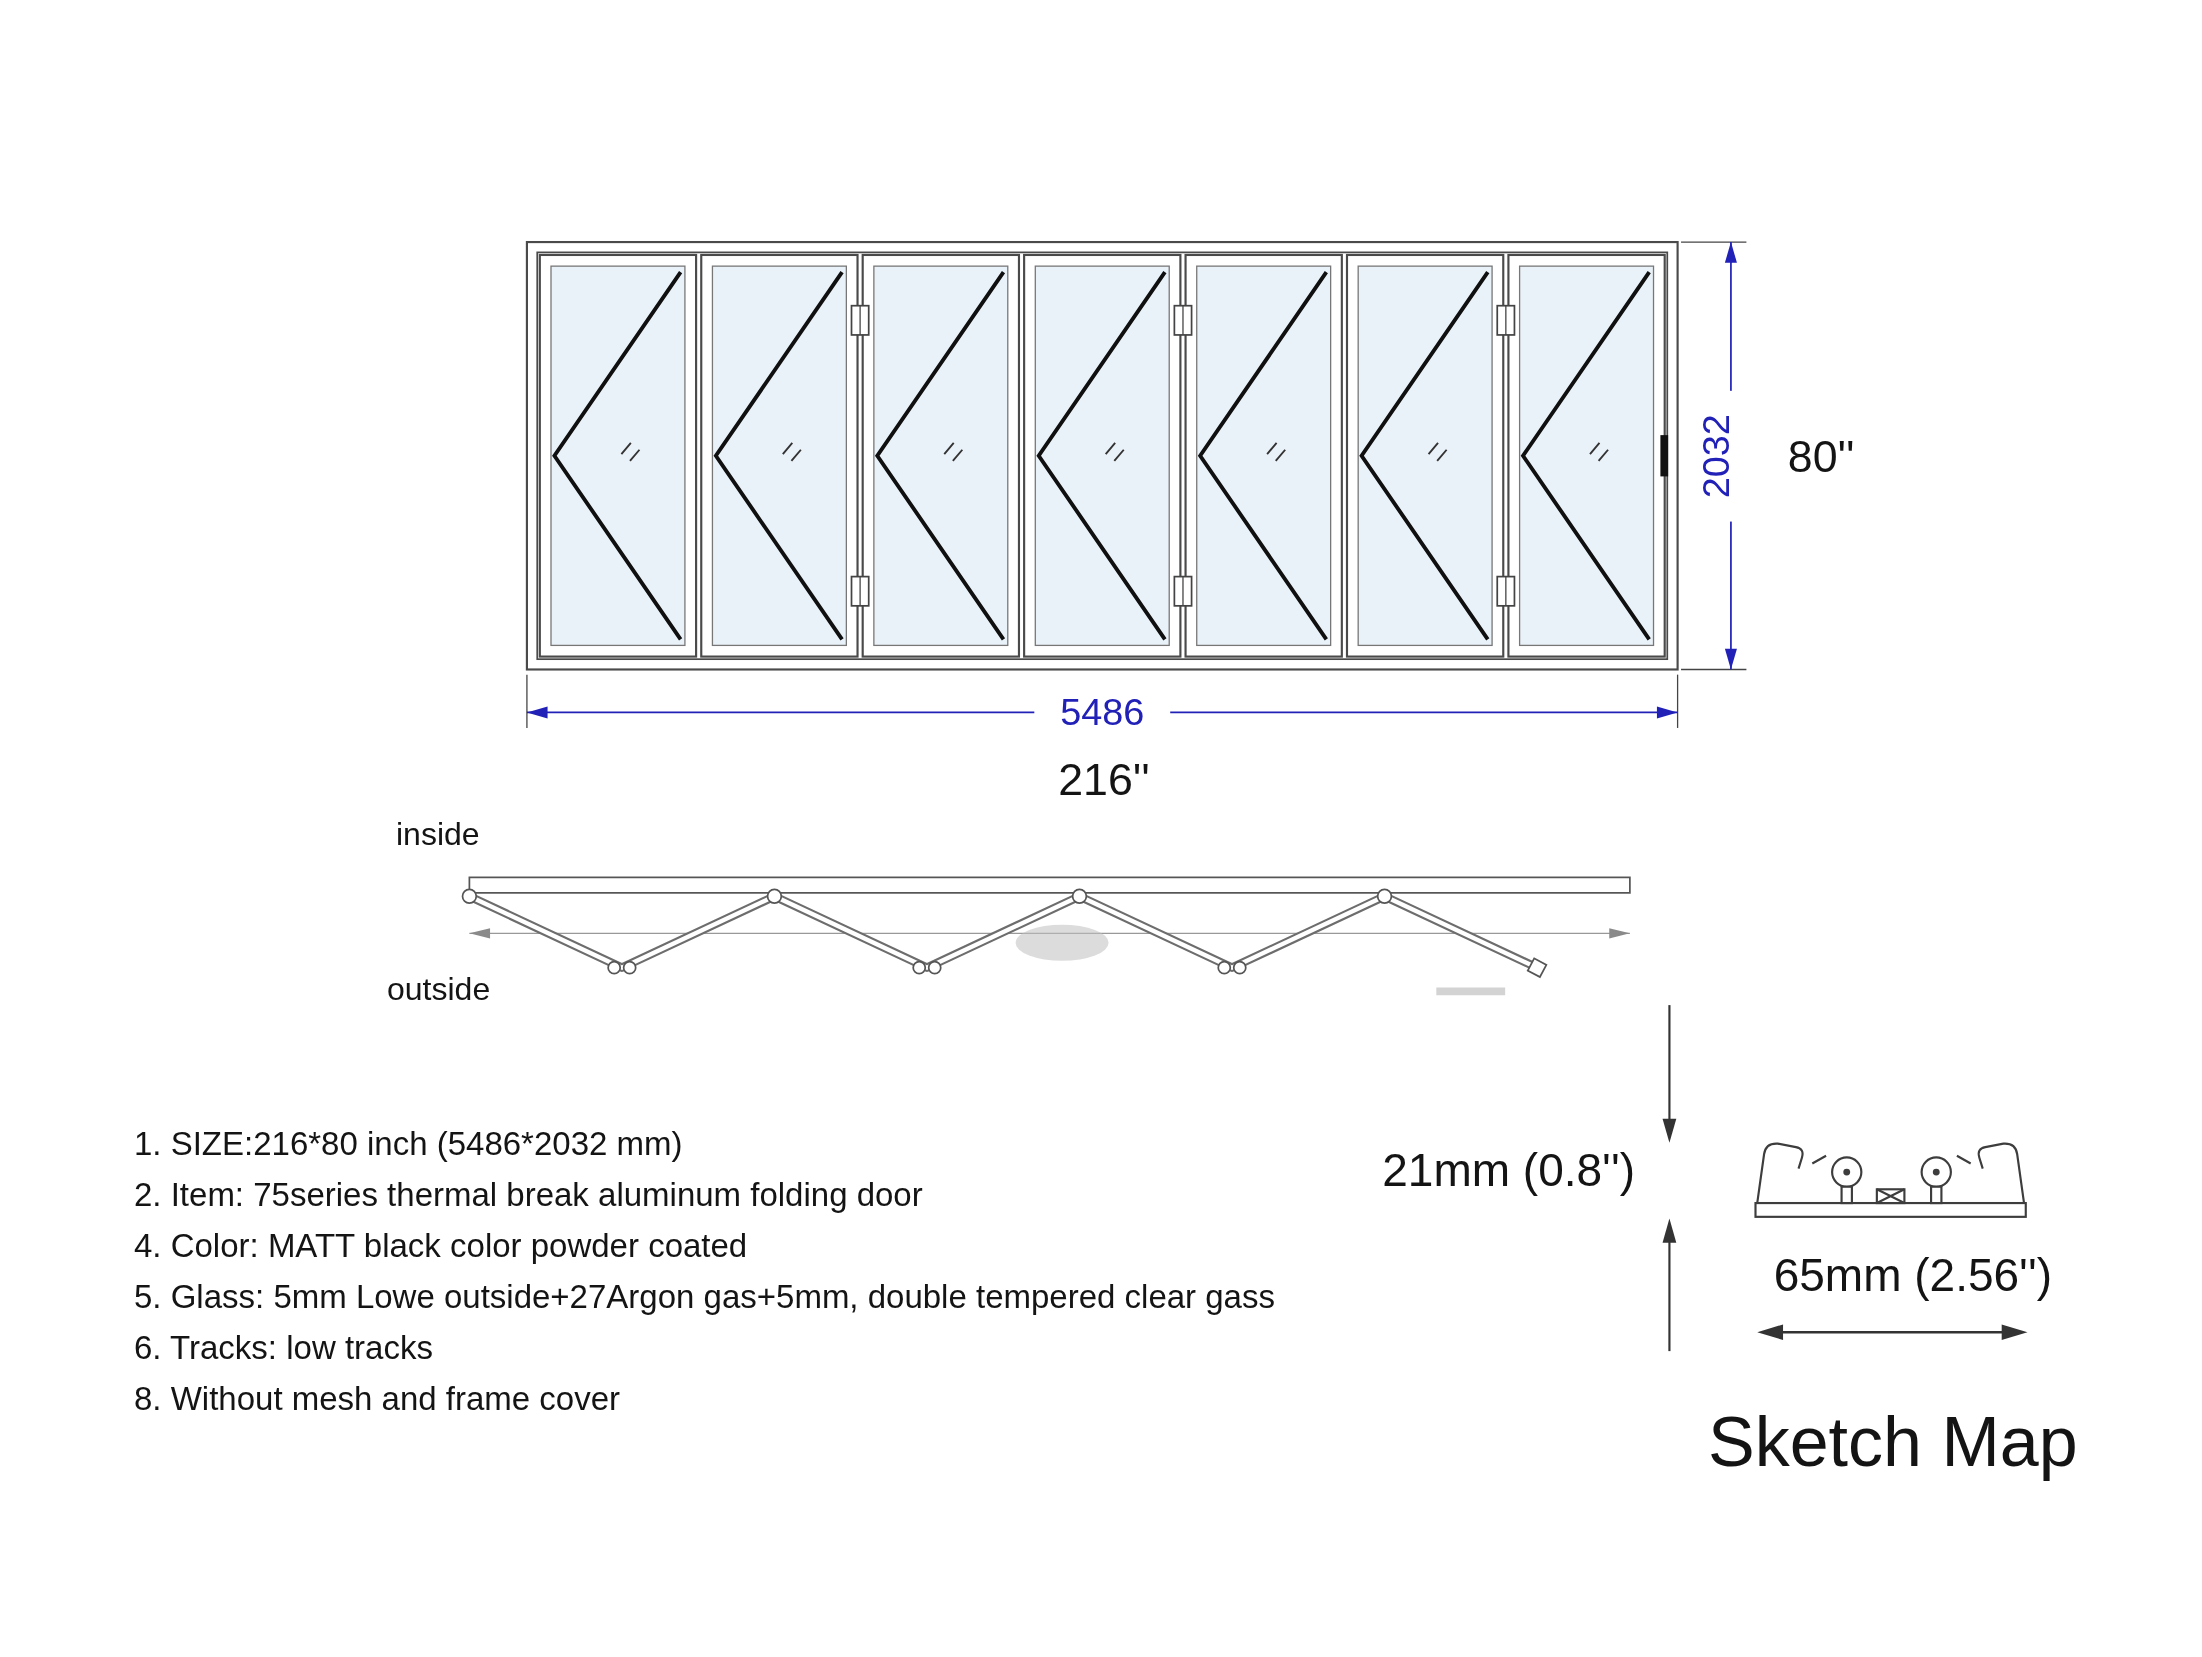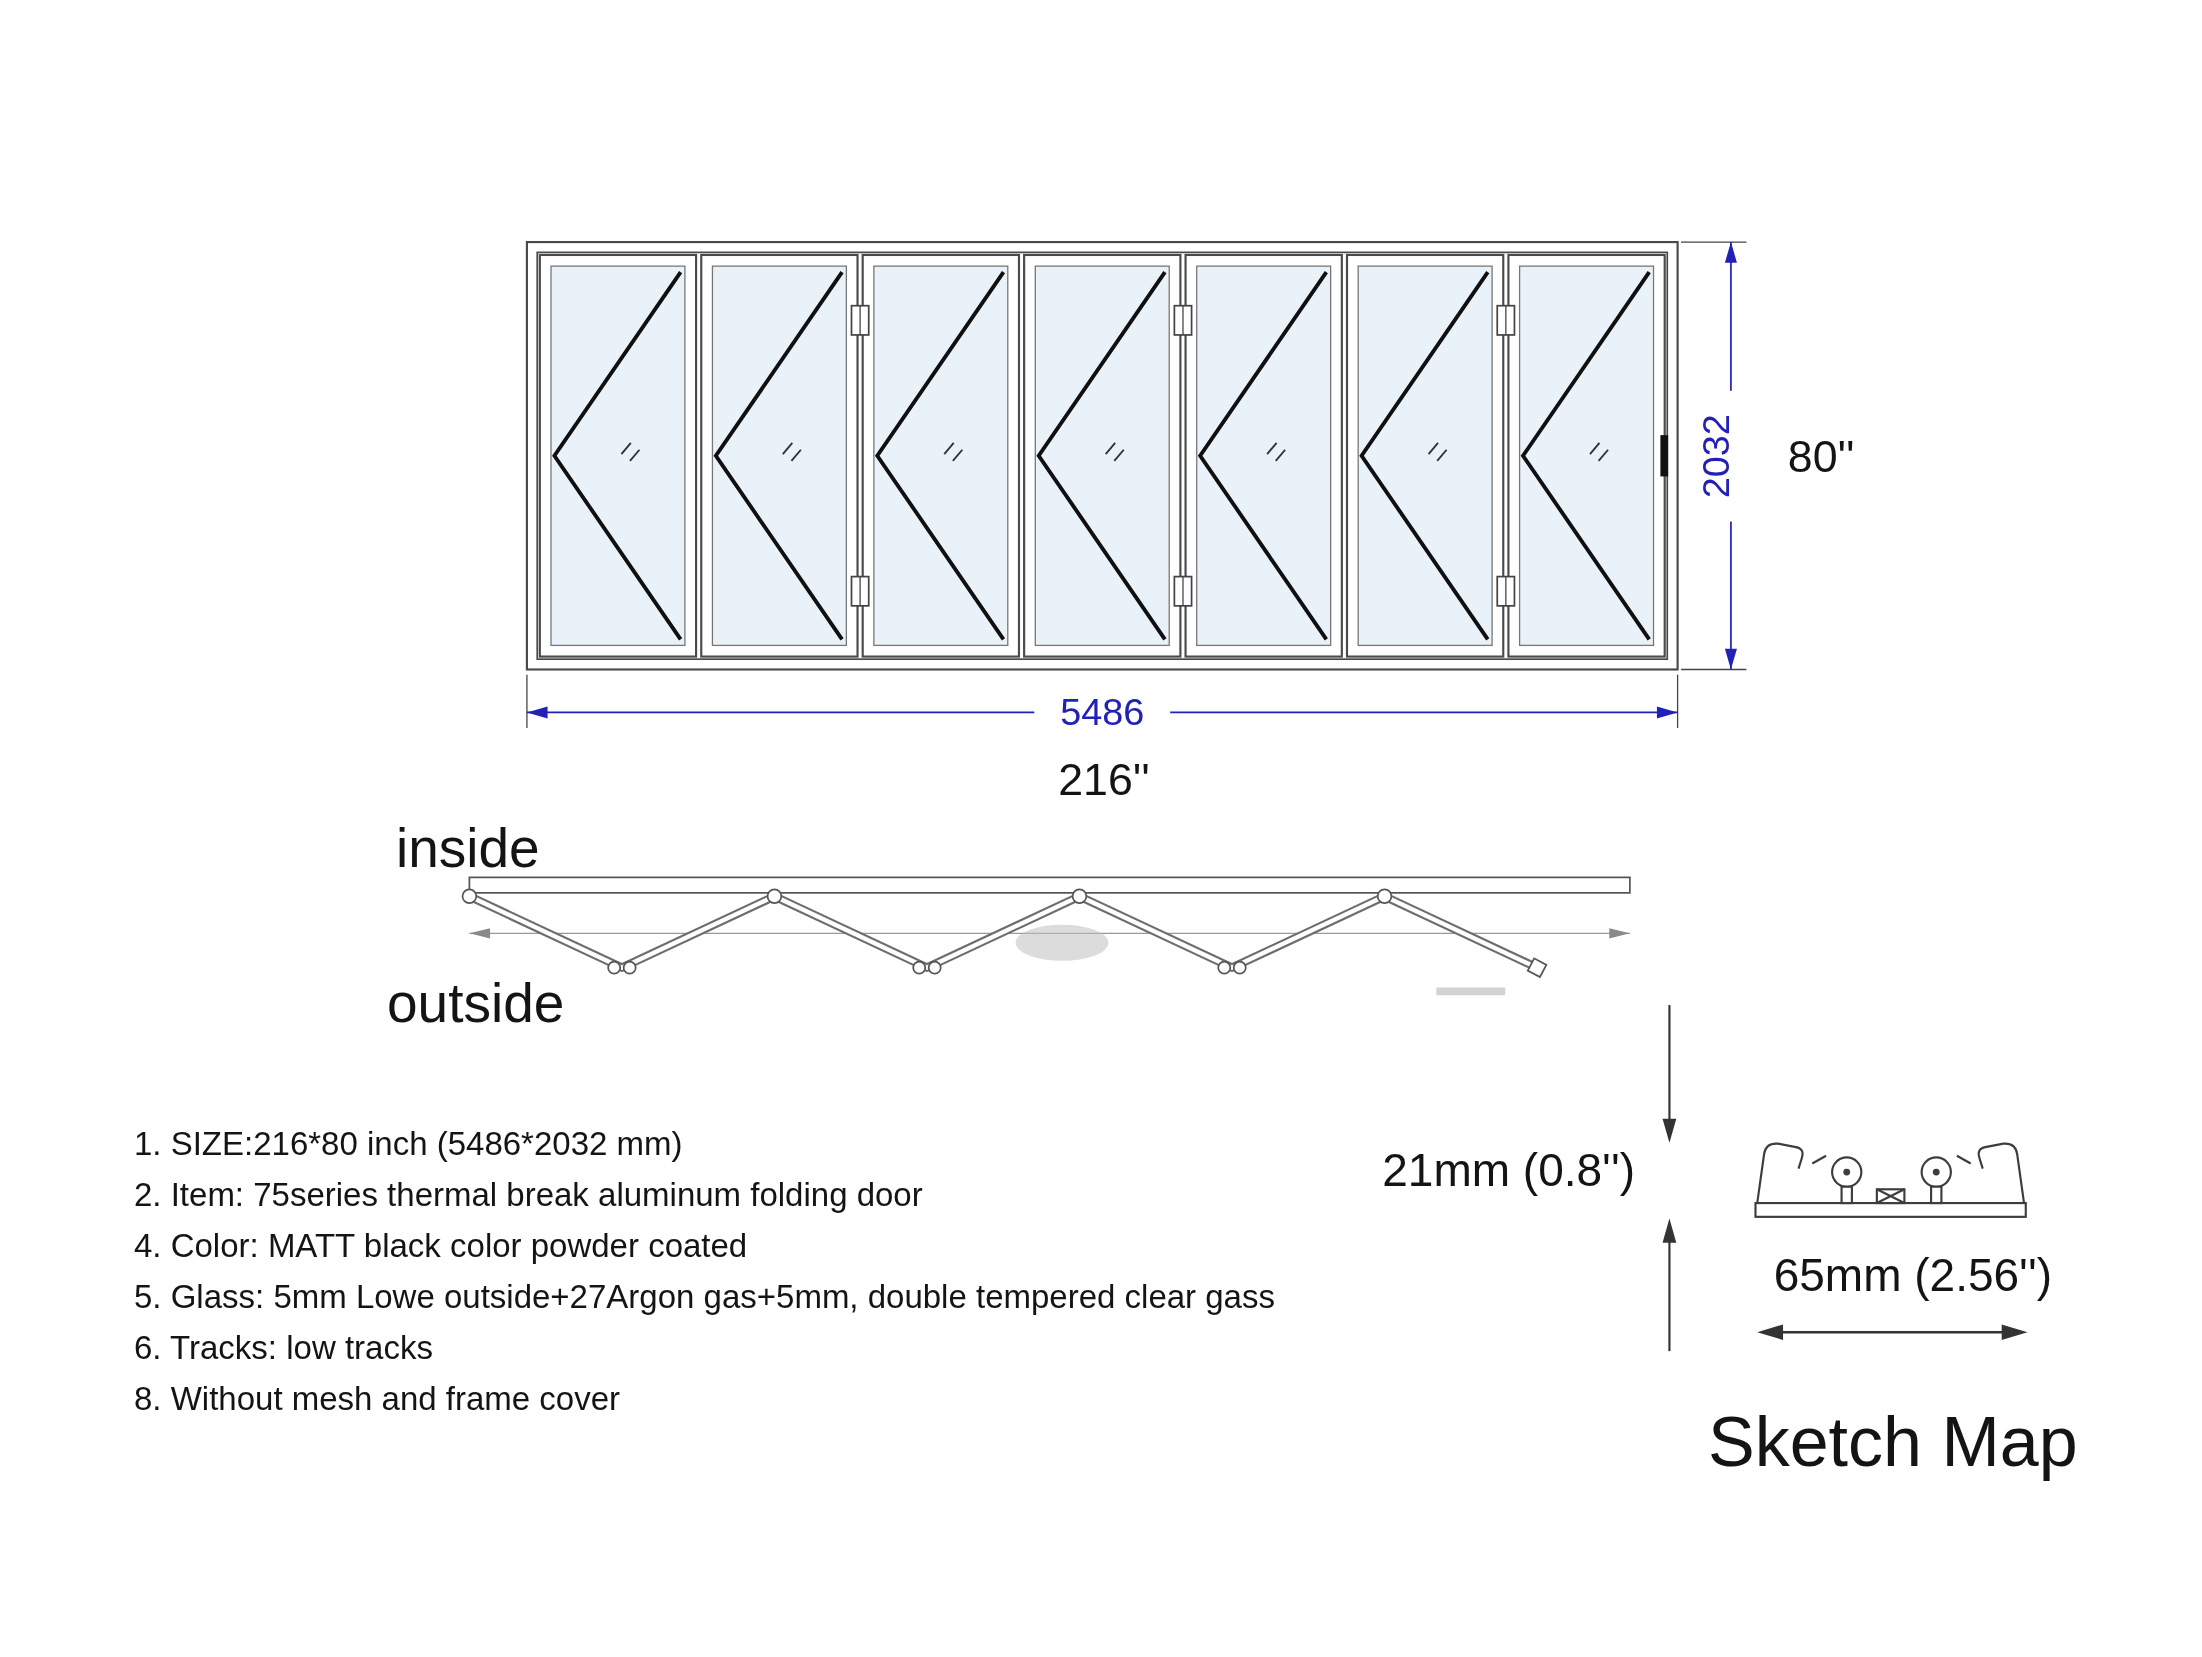--- a/index.html
+++ b/index.html
@@ -2,21 +2,21 @@
 <html style="font-size:13.8px"><head>
 <meta charset="utf-8">
 <style>
   * { margin:0; padding:0; box-sizing:border-box; }
   html,body { background:#fff; }
   body {
     width:2203px; height:1658px; position:relative; overflow:hidden;
     font-family:"Liberation Sans", sans-serif; color:#111;
   }
   .abs { position:absolute; }
-  .label { font-size:55px; color:#141414; }
+  .label { font-size:32px; color:#141414; }
   .dim-label { font-size:46px; color:#141414; text-align:right; white-space:nowrap; }
   .sketch-title { font-size:70px; color:#141414; text-align:right; white-space:nowrap; }
   .notes { font-size:33px; line-height:51px; color:#141414; white-space:nowrap;margin-left:48px; }
   svg text.mm   { font-size:44px; font-family:"Liberation Sans", sans-serif; }
   svg text.inch { font-size:52px; fill:#141414; font-family:"Liberation Sans", sans-serif; }
 </style>
 </head>
 <body>
 
 <div class="abs" style="left:0;top:0;width:2203px;height:1658px;background:#fff">

